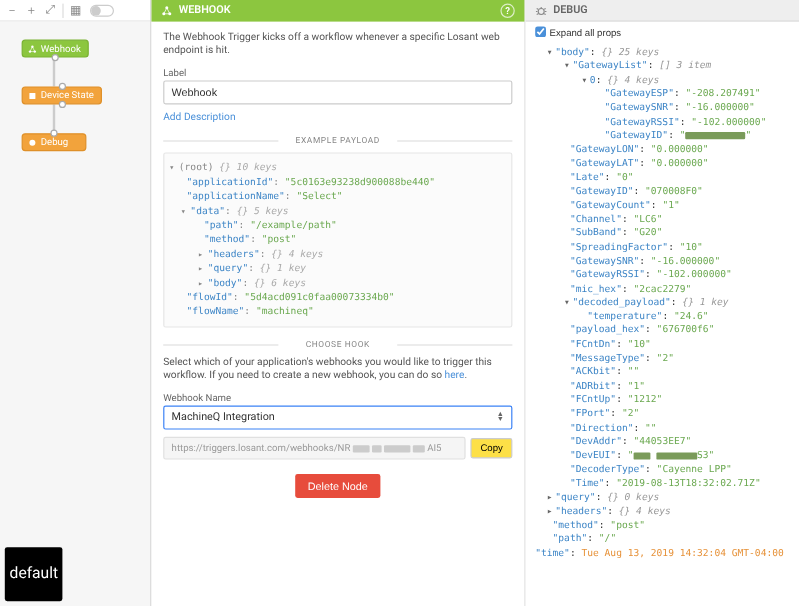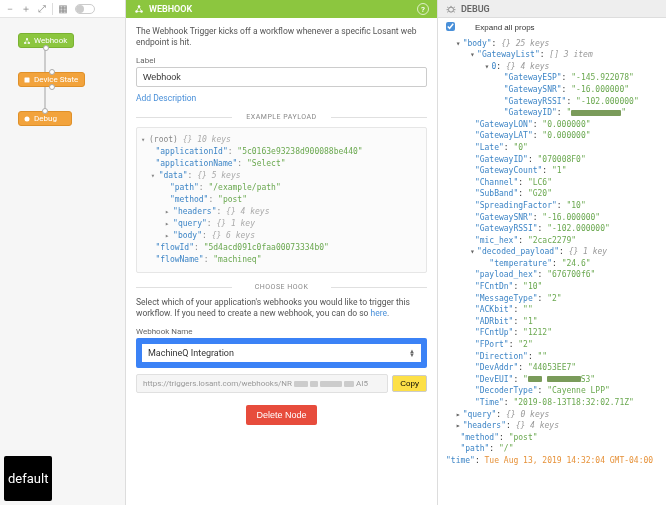--- a/index.html
+++ b/index.html
@@ -37,33 +37,33 @@
   .section-label{text-align:center;font-size:7px;color:#888;letter-spacing:.5px;margin:10px 0 6px;position:relative}
   .section-label:before,.section-label:after{content:"";position:absolute;top:50%;width:33%;height:1px;background:#e0e0e0}
   .section-label:before{left:0}
   .section-label:after{right:0}
   .json-block{background:#fbfbfb;border:1px solid #e6e6e6;border-radius:2px;padding:6px 4px;font-family:Menlo,Consolas,monospace;font-size:8px;line-height:1.5;color:#888;margin-bottom:10px}
   .json-block .caret{color:#888;font-size:7px;display:inline-block;width:8px}
   .json-block .k{color:#3d85c6}
   .json-block .s{color:#6aa84f}
   .json-block .muted{color:#aaa;font-style:italic}
   .json-block .row{white-space:pre}
-  .select{width:100%;border:6px solid #3b82f6;border-radius:2px;padding:4px 6px;font-size:9px;background:#fff;display:flex;justify-content:space-between;align-items:center;margin-bottom:6px}
+  .select{width:100%;border:1px solid #3b82f6;border-radius:2px;padding:4px 6px;font-size:9px;background:#fff;display:flex;justify-content:space-between;align-items:center;margin-bottom:6px}
   .select .arrows{display:flex;flex-direction:column;line-height:4px;font-size:6px;color:#666}
   .url-row{display:flex;gap:4px;align-items:center;margin-bottom:12px}
   .url-input{flex:1;border:1px solid #e0e0e0;background:#f5f5f5;border-radius:2px;padding:4px 6px;font-size:8px;color:#999;overflow:hidden;white-space:nowrap;display:flex;align-items:center;gap:2px}
   .blur{display:inline-block;background:#ccc;height:6px;border-radius:1px}
   .copy-btn{border:1px solid #ccc;background:#fde047;border-radius:2px;padding:3px 7px;font-size:8px;cursor:pointer}
   .delete-btn{display:block;margin:0 auto;background:#e74c3c;color:#fff;border:none;border-radius:2px;padding:5px 10px;font-size:9px;cursor:pointer}
   
   .debug-col{flex:1;display:flex;flex-direction:column;background:#fff}
   .debug-header{display:flex;align-items:center;background:#eee;padding:3px 8px;height:18px;font-size:9px;font-weight:600;color:#666;border-bottom:1px solid #ddd}
   .debug-header .icon{margin-right:5px;display:flex;color:#888}
   .debug-body{flex:1;overflow-y:auto;padding:4px 8px;font-family:Menlo,Consolas,monospace;font-size:8px;line-height:1.45}
-  .expand-row{display:flex;gap:20px;font-family:-apple-system,sans-serif;font-size:8px;margin-bottom:4px;color:#333}
+  .expand-row{display:flex;gap:3px;font-family:-apple-system,sans-serif;font-size:8px;margin-bottom:4px;color:#333}
   .expand-row input{width:9px;height:9px;accent-color:#4a90d9}
   .debug-body .row{white-space:pre}
   .debug-body .k{color:#3d85c6}
   .debug-body .s{color:#6aa84f}
   .debug-body .n{color:#e69138}
   .debug-body .muted{color:#999;font-style:italic}
   .debug-body .caret{color:#666;display:inline-block;width:7px}
   .blur2{display:inline-block;background:#7a9b5a;height:6px;border-radius:1px;vertical-align:middle}
   ::-webkit-scrollbar{width:0}
 </style>
@@ -183,21 +183,21 @@
       <span>DEBUG</span>
     </div>
     <div class="debug-body">
       <label class="expand-row">
         <input type="checkbox" checked="" style="">
         <span>Expand all props</span>
       </label>
       <div class="row">  <span class="caret">▾</span><span class="k">"body"</span>: <span class="muted">{} <span>25 keys</span></span></div>
       <div class="row">     <span class="caret">▾</span><span class="k">"GatewayList"</span>: <span class="muted">[] <span>3 item</span></span></div>
       <div class="row">        <span class="caret">▾</span><span class="k">0</span>: <span class="muted">{} <span>4 keys</span></span></div>
-      <div class="row">            <span class="k">"GatewayESP"</span>: <span class="s">"<span>-145.922078</span>"</span></div>
+      <div class="row">            <span class="k">"GatewayESP"</span>: <span class="s">"<span>-208.207491</span>"</span></div>
       <div class="row">            <span class="k">"GatewaySNR"</span>: <span class="s">"<span>-16.000000</span>"</span></div>
       <div class="row">            <span class="k">"GatewayRSSI"</span>: <span class="s">"<span>-102.000000</span>"</span></div>
       <div class="row">            <span class="k">"GatewayID"</span>: <span class="s">"<span class="blur2" style="width:50px"></span>"</span></div>
       <div class="row">      <span class="k">"GatewayLON"</span>: <span class="s">"<span>0.000000</span>"</span></div>
       <div class="row">      <span class="k">"GatewayLAT"</span>: <span class="s">"<span>0.000000</span>"</span></div>
       <div class="row">      <span class="k">"Late"</span>: <span class="s">"<span>0</span>"</span></div>
       <div class="row">      <span class="k">"GatewayID"</span>: <span class="s">"<span>070008F0</span>"</span></div>
       <div class="row">      <span class="k">"GatewayCount"</span>: <span class="s">"<span>1</span>"</span></div>
       <div class="row">      <span class="k">"Channel"</span>: <span class="s">"<span>LC6</span>"</span></div>
       <div class="row">      <span class="k">"SubBand"</span>: <span class="s">"<span>G20</span>"</span></div>

